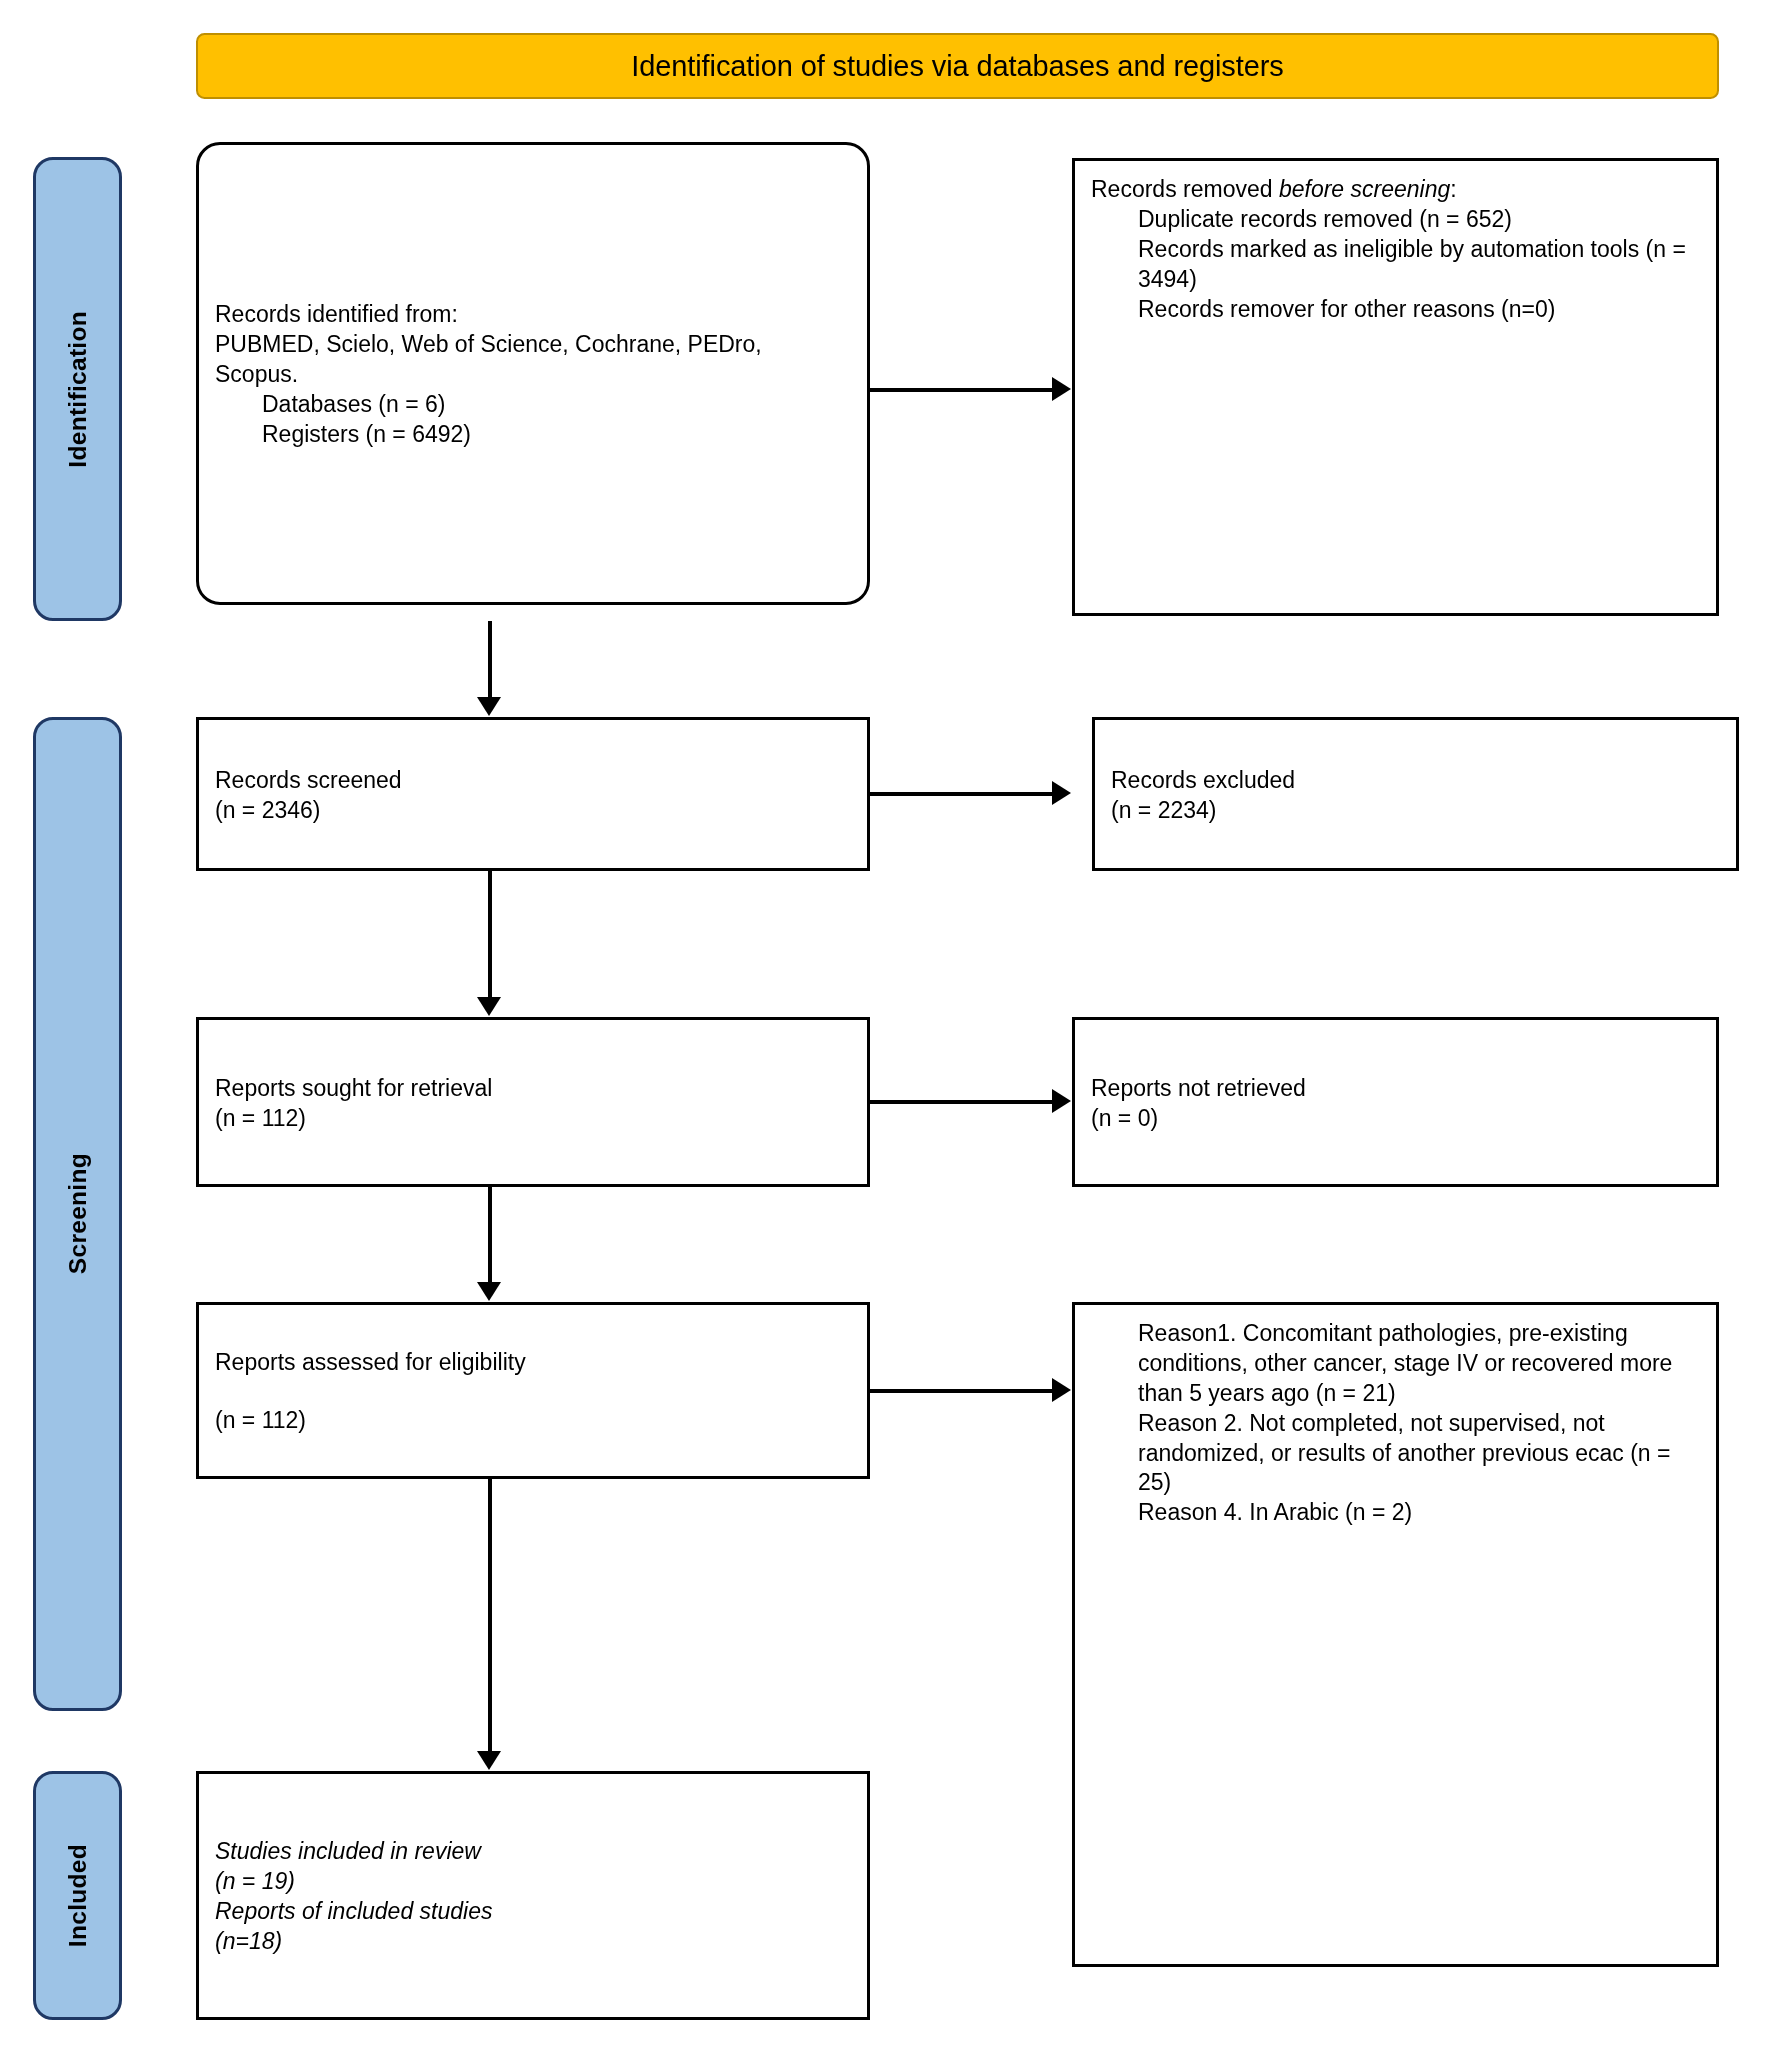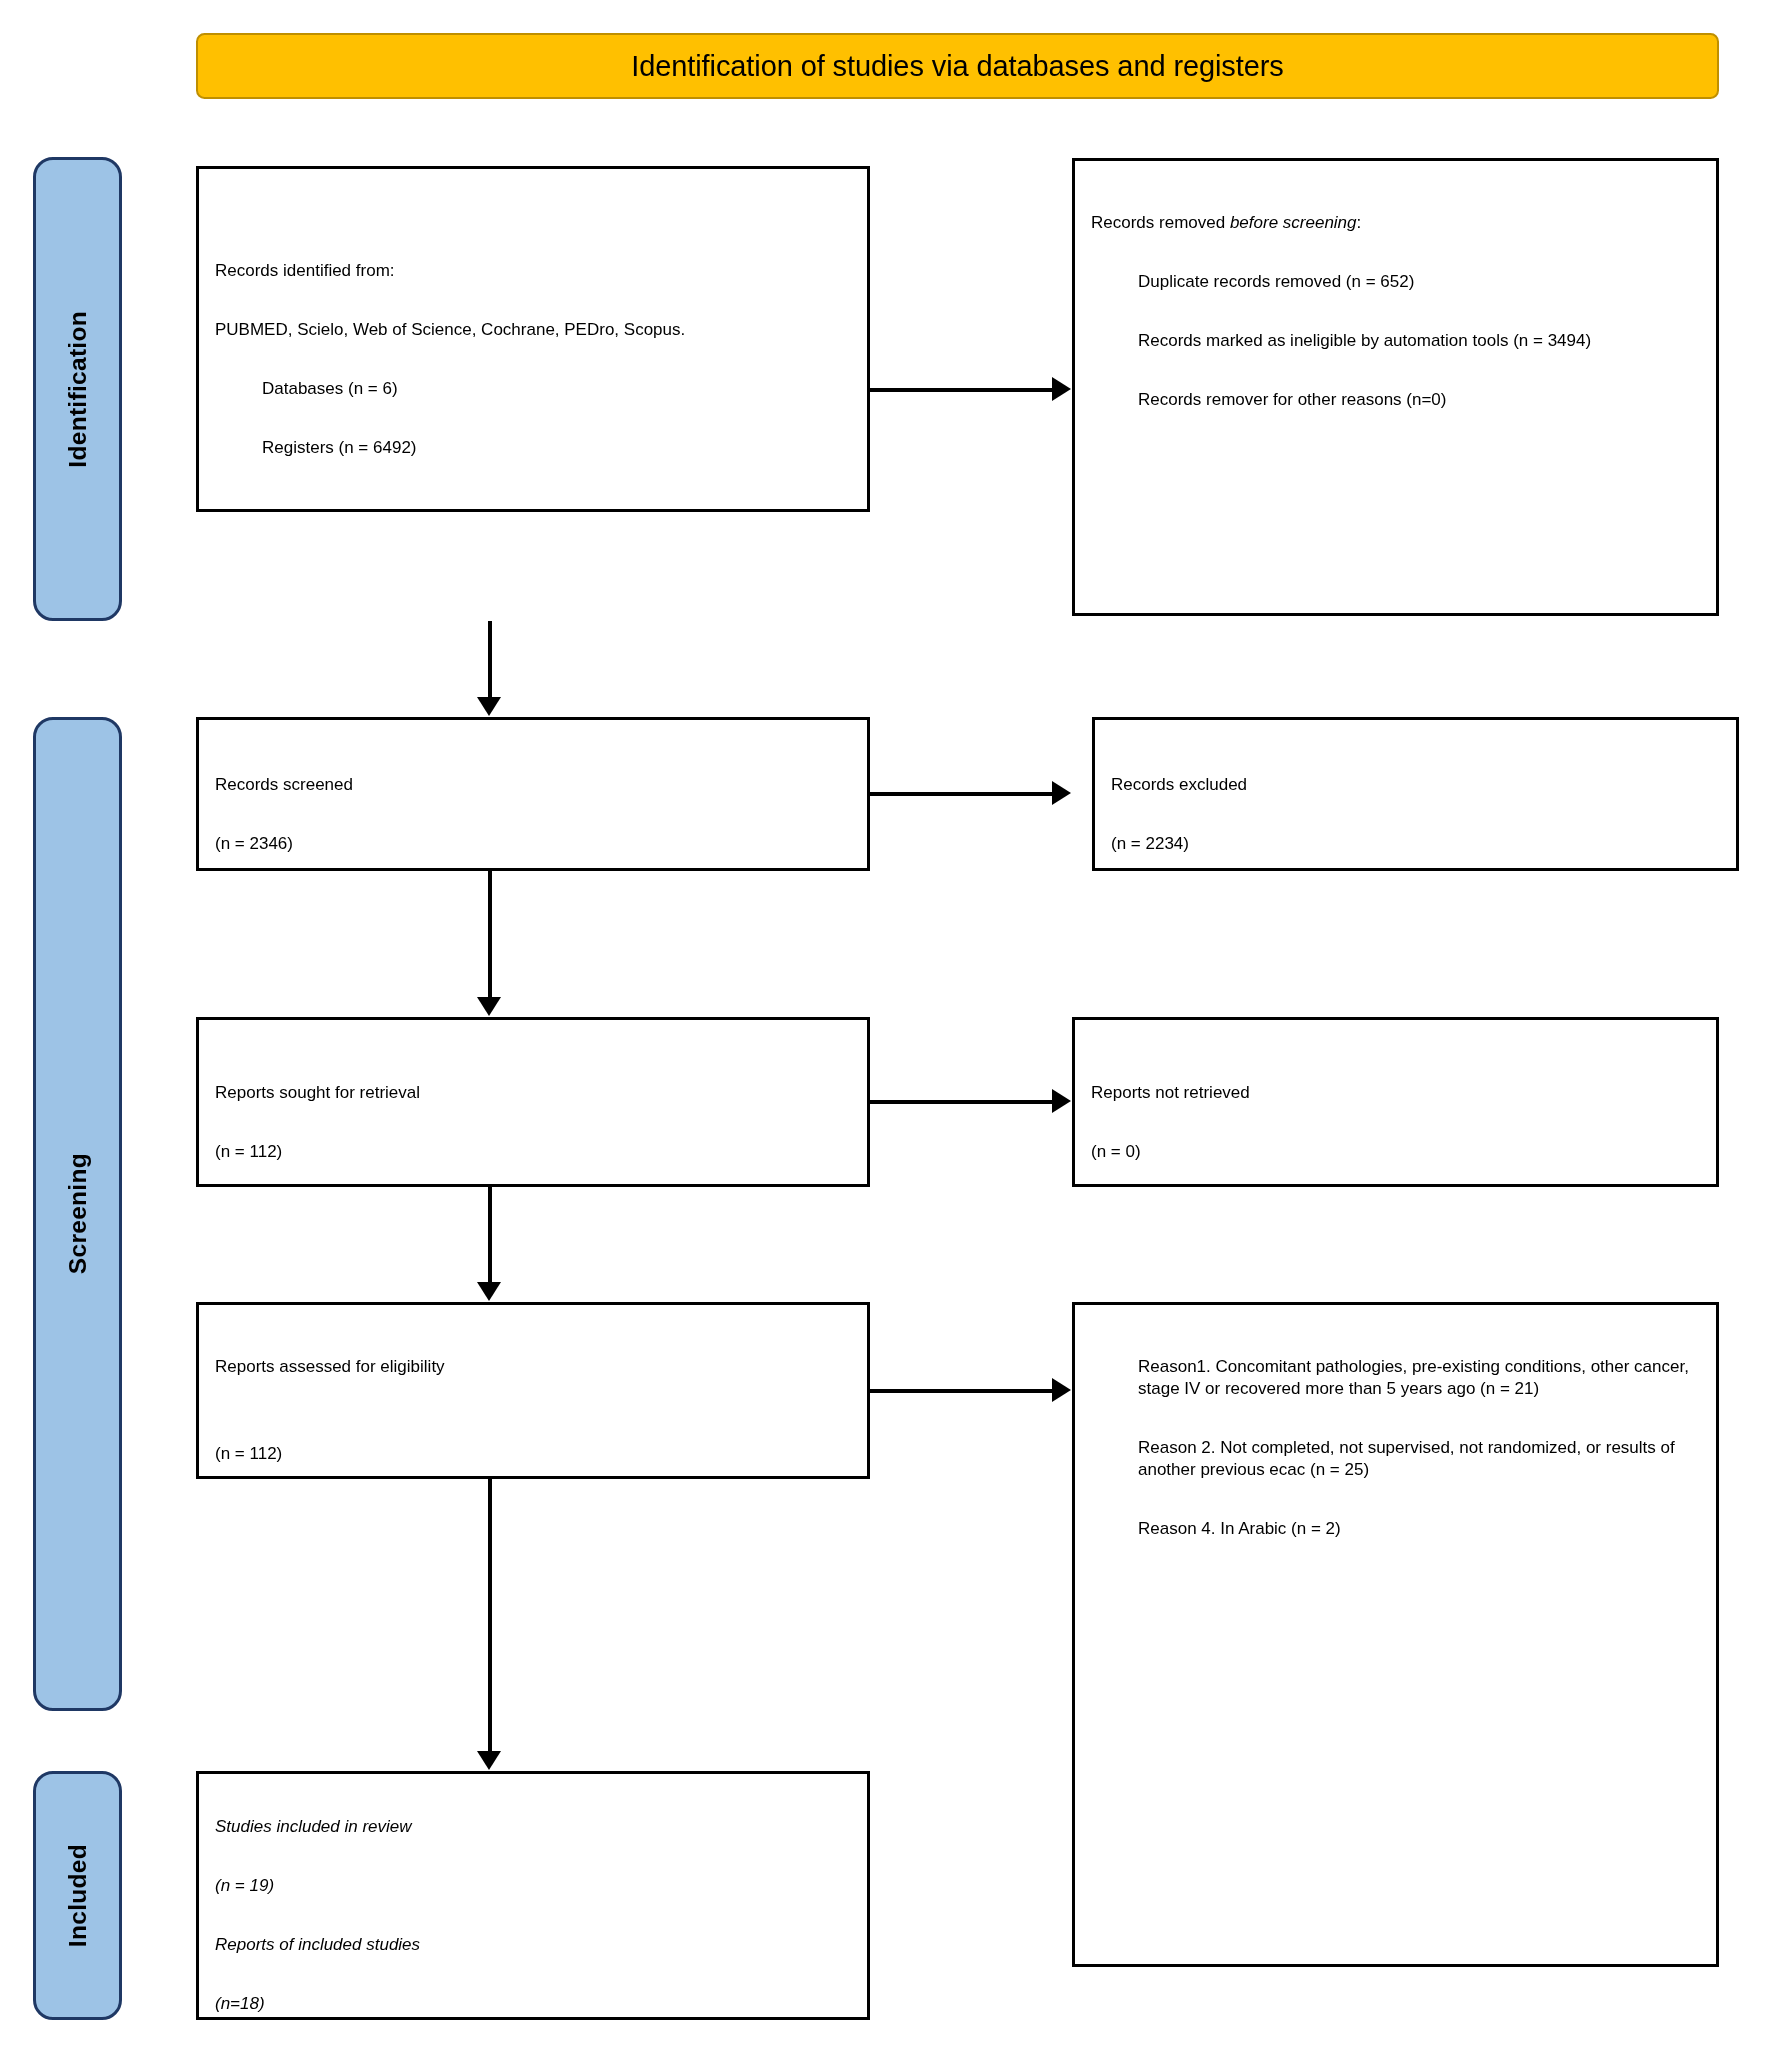--- a/index.html
+++ b/index.html
@@ -75,31 +75,30 @@
     background: #ffffff;
     border: 3.2px solid #000000;
     box-sizing: border-box;
     padding: 14px 16px 10.6px 16px;
     display: flex;
     flex-direction: column;
     justify-content: center;
   }
   .flow-box.topalign { justify-content: flex-start; }
   .box-text {
-    font-size: 17px;
+    font-size: 23px;
     line-height: 1.30;
     color: #000000;
     white-space: pre-wrap;
-    margin-top: 37px;
   }
   .indent-1 { padding-left: 47px; }
   .ital { font-style: italic; }
 
   
-  #box-identified      { left: 196px;  top: 166px;  width: 674px; height: 346px; }
+  #box-identified      { left: 196px;  top: 142px;  width: 674px; height: 463px; border-radius: 24px; }
   #box-screened        { left: 196px;  top: 717px; width: 674px; height: 154px; }
   #box-sought          { left: 196px;  top: 1017px; width: 674px; height: 170px; }
   #box-assessed        { left: 196px;  top: 1302px; width: 674px; height: 177px; gap: 28px; }
   #box-included        { left: 196px;  top: 1771px; width: 674px; height: 249px; font-style: italic; }
 
   
   #box-removed         { left: 1072px; top: 158px;  width: 647px; height: 458px; }
   #box-excluded-rec    { left: 1092px; top: 717px; width: 647px; height: 154px; }
   #box-notretrieved    { left: 1072px; top: 1017px; width: 647px; height: 170px; }
   #box-excluded-rep    { left: 1072px; top: 1302px; width: 647px; height: 665px; }

